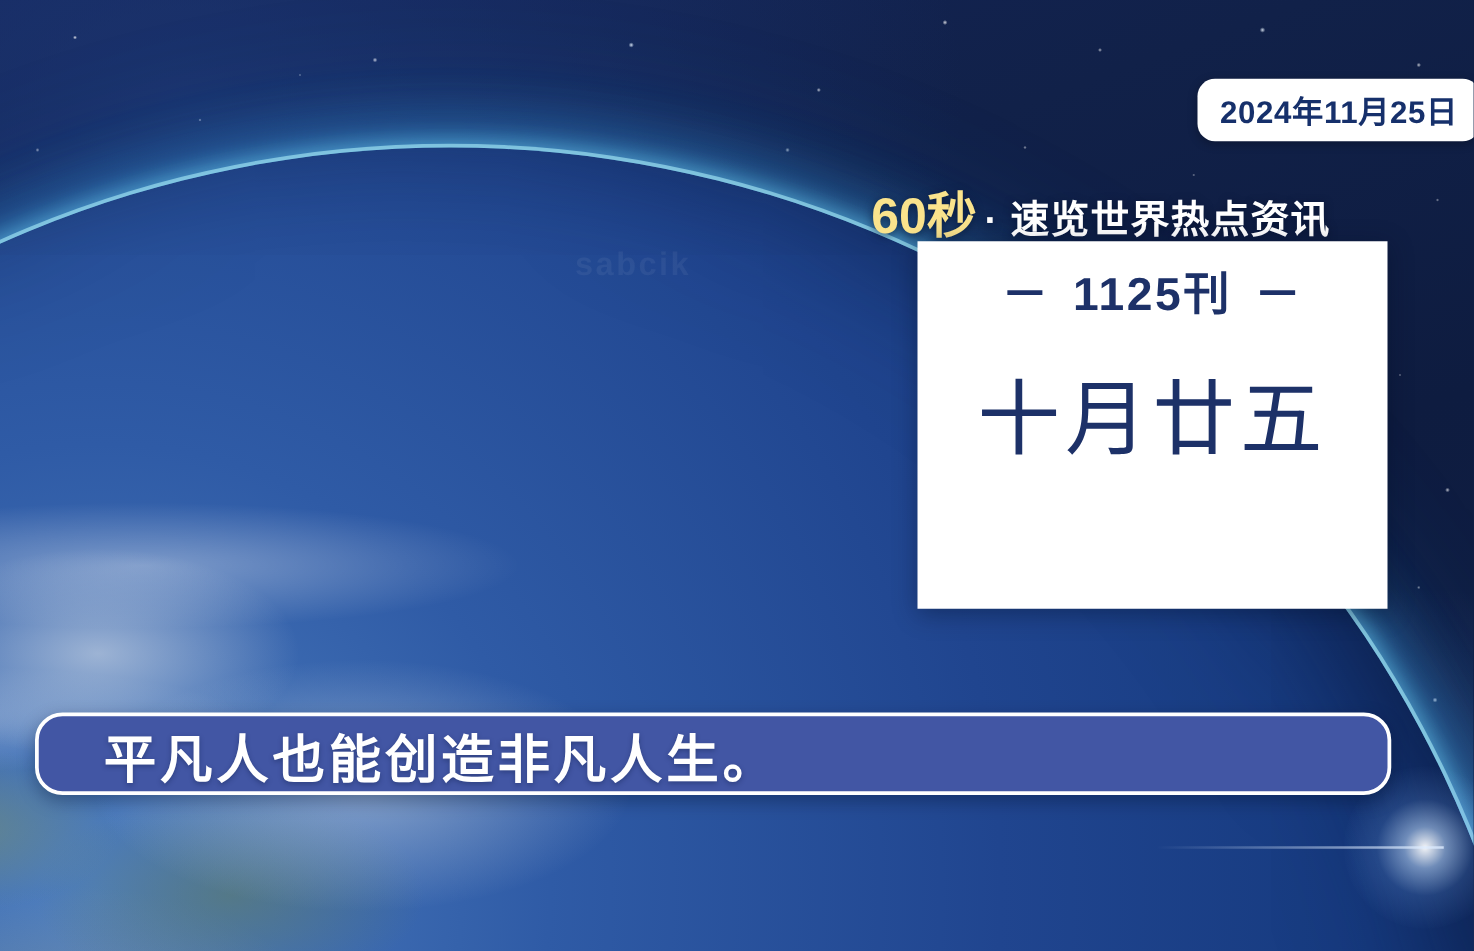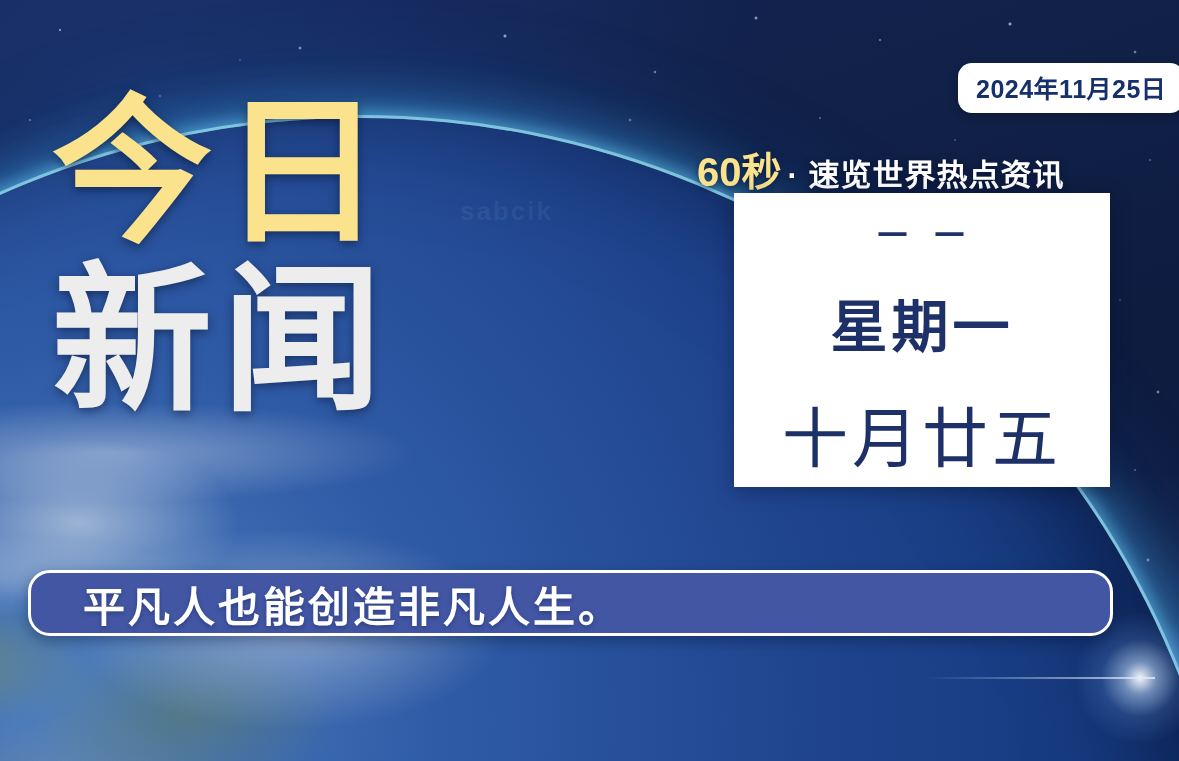--- a/index.html
+++ b/index.html
@@ -251,37 +251,33 @@
   <div class="stars"></div>
 
   <div class="earth"></div>
   <div class="earth-haze"></div>
   <div class="earth-glow"></div>
 
   <div class="flare"></div>
 
   <div class="watermark">sabcik</div>
 
-  <div class="title-block">
-    <div class="title-line title-top">今日</div>
-    <div class="title-line title-bottom">新闻</div>
-  </div>
 
   <div class="date-badge">2024年11月25日</div>
 
   <div class="tagline">
     <span class="secs">60秒</span><span class="rest">· 速览世界热点资讯</span>
   </div>
 
   <div class="card">
     <div class="issue">
       <span class="dash">－</span>
+      <span>1125刊</span>
       <span class="dash">－</span>
     </div>
-    <div class="weekday">星期一</div>
     <div class="lunar">十月廿五</div>
   </div>
 
   <div class="quote-bar">
     <span class="quote-text">平凡人也能创造非凡人生。</span>
   </div>
 
 </div>
 
 </body></html>

